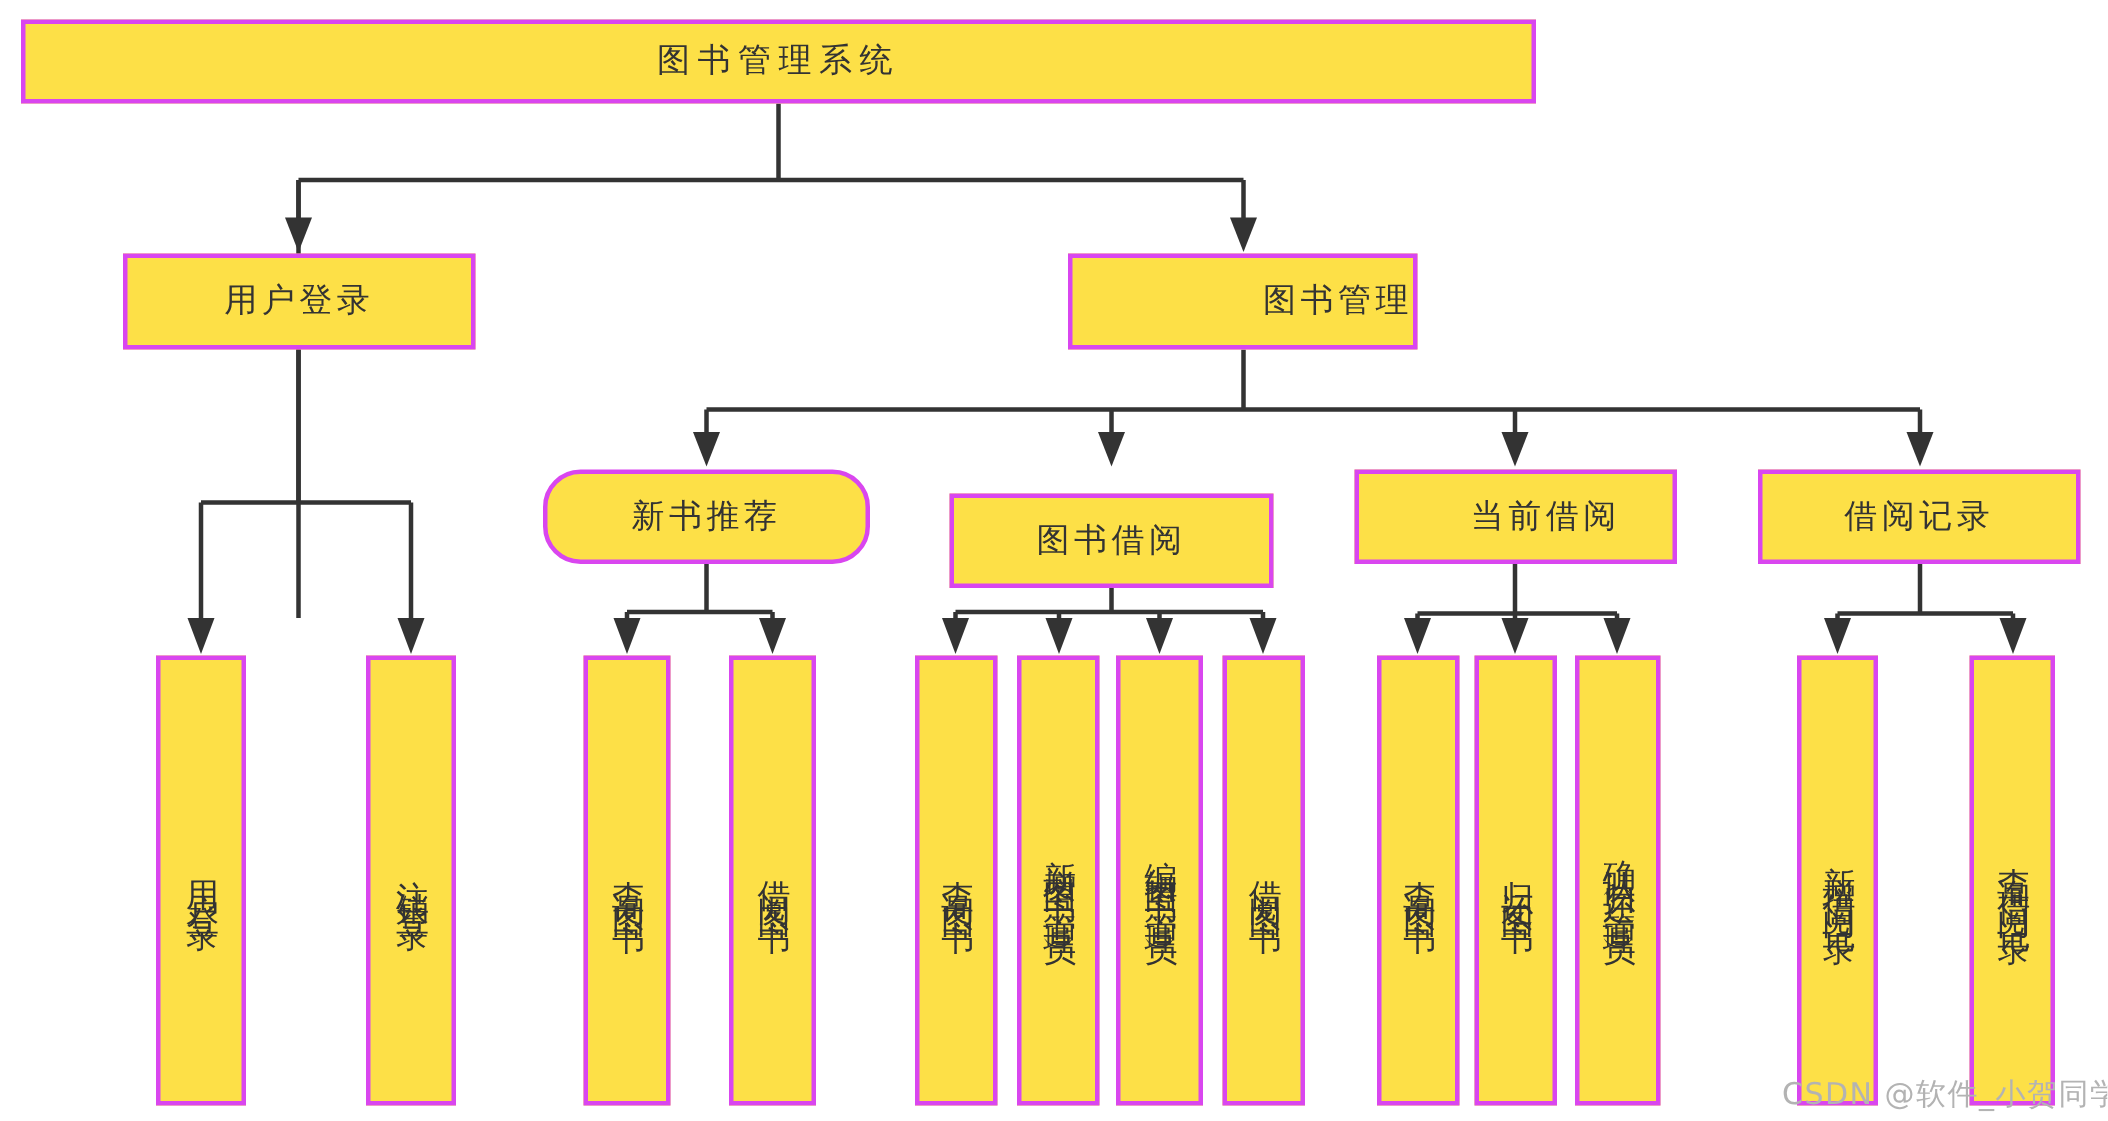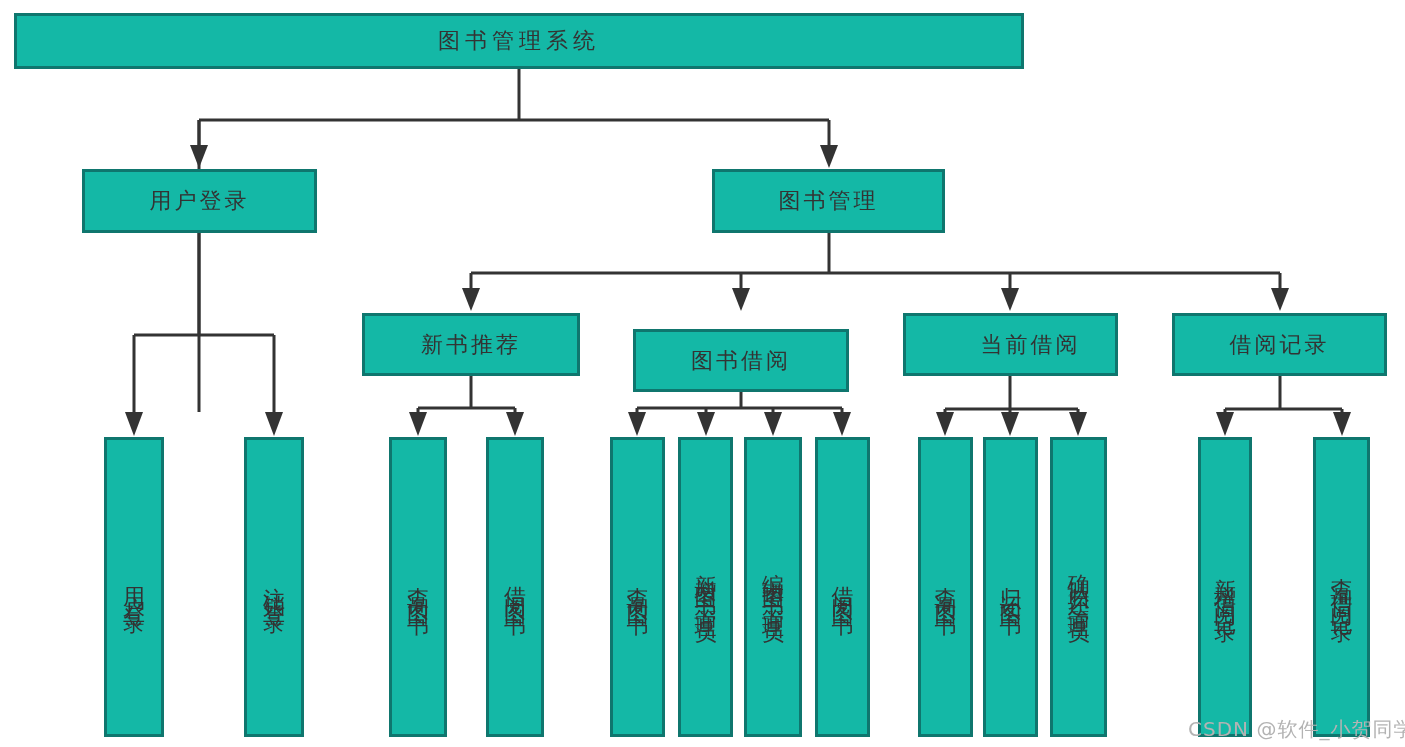--- a/index.html
+++ b/index.html
@@ -14,22 +14,22 @@
   }
   .connectors {
     position: absolute;
     left: 0; top: 0;
     width: 1405px; height: 747px;
     z-index: 1;
   }
   .node {
     position: absolute;
     box-sizing: border-box;
-    border: 3px solid #0f766e;
-    background: #14b8a6;
+    border: 3px solid #d946ef;
+    background: #fde047;
     display: flex;
     align-items: center;
     justify-content: center;
     z-index: 2;
   }
   .hlabel {
     font-size: 22px;
     letter-spacing: 3px;
     white-space: nowrap;
     line-height: 1;
@@ -109,25 +109,25 @@
     </g>
   </svg>
 
   <div class="node root" style="left:14px; top:13px; width:1010px; height:56px;">
     <span class="hlabel">图书管理系统</span>
   </div>
 
   <div class="node" style="left:82px; top:169px; width:235px; height:64px;">
     <span class="hlabel">用户登录</span>
   </div>
-  <div class="node" style="left:712px; top:169px; width:233px; height:64px;">
+  <div class="node" style="left:712px; top:169px; width:233px; height:64px;justify-content:flex-end;">
     <span class="hlabel">图书管理</span>
   </div>
 
-  <div class="node" style="left:362px; top:313px; width:218px; height:63px;">
+  <div class="node" style="left:362px; top:313px; width:218px; height:63px;border-radius:25px;">
     <span class="hlabel">新书推荐</span>
   </div>
   <div class="node" style="left:633px; top:329px; width:216px; height:63px;">
     <span class="hlabel">图书借阅</span>
   </div>
   <div class="node" style="left:903px; top:313px; width:215px; height:63px;padding-left:40px;">
     <span class="hlabel">当前借阅</span>
   </div>
   <div class="node" style="left:1172px; top:313px; width:215px; height:63px;">
     <span class="hlabel">借阅记录</span>

